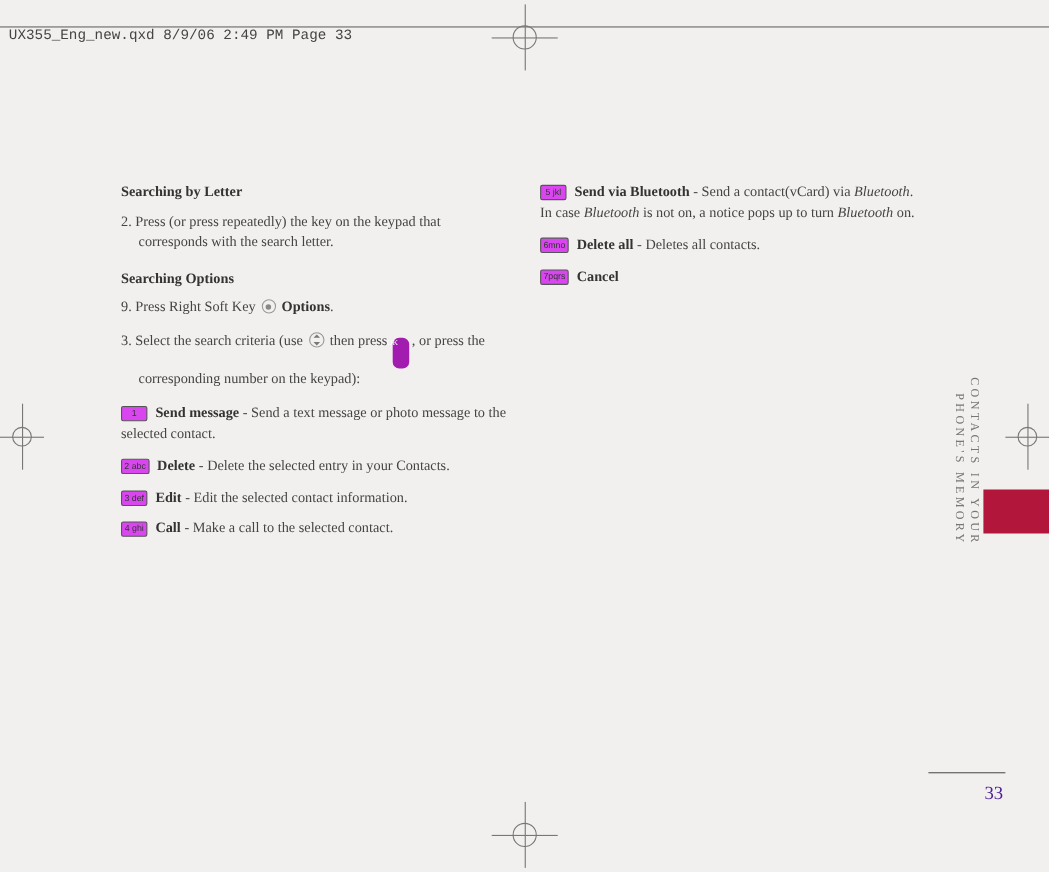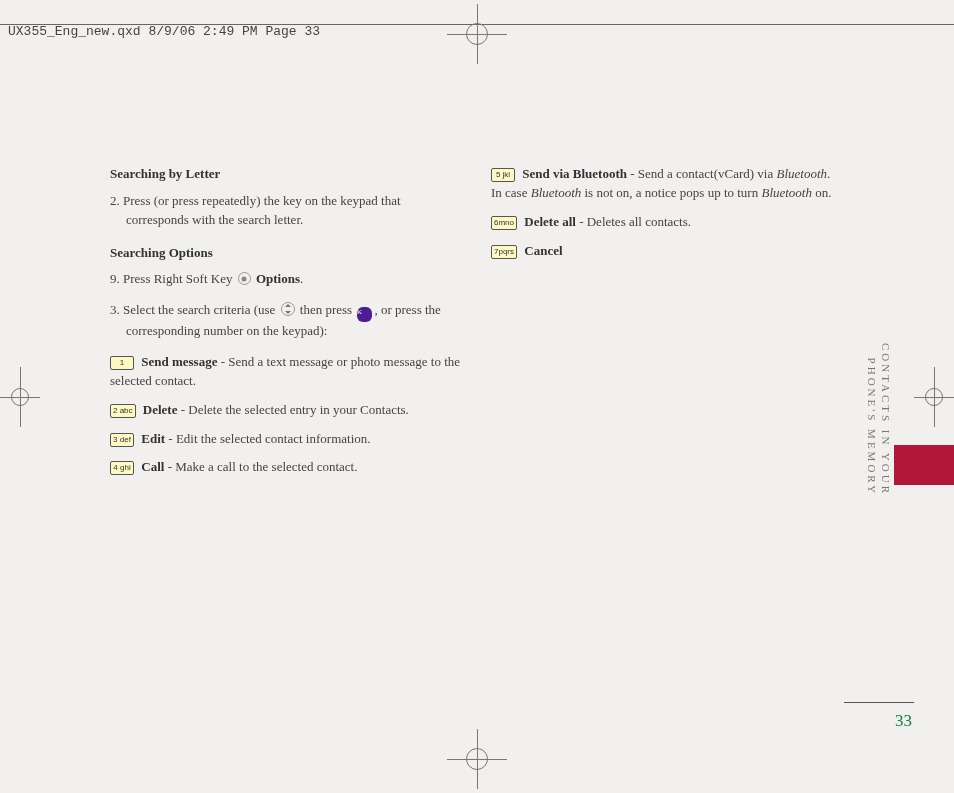--- a/index.html
+++ b/index.html
@@ -120,23 +120,23 @@
     content: "";
     position: absolute;
     width: 5px; height: 5px;
     border-radius: 50%;
     background: #888;
     left: 50%; top: 50%;
     transform: translate(-50%, -50%);
   }
   .ok-icon {
     display: inline-block;
-    width: 15px; height: 15px;
+    width: 15px; height: 28px;
     border-radius: 6px;
-    background: #4c1d95;
+    background: #a21caf;
     color: #fff;
     font-size: 7px;
     text-align: center;
     line-height: 11px;
     vertical-align: 0;
     margin: 0 2px;
   }
   .nav-icon {
     display: inline-block;
     width: 14px; height: 14px;
@@ -163,21 +163,21 @@
     height: 14px;
     border: 1px solid #555;
     border-radius: 2px;
     font-size: 8px;
     line-height: 12px;
     text-align: center;
     vertical-align: 1px;
     padding: 0 2px;
     font-family: Arial, sans-serif;
     color: #333;
-    background: #fef9c3;
+    background: #d946ef;
   }
 
   
   .side-tab {
     position: absolute;
     right: 0;
     top: 445px;
     width: 60px;
     height: 40px;
     background: #b2163a;
@@ -202,21 +202,21 @@
     right: 40px;
     bottom: 90px;
     width: 70px;
     border-top: 1px solid #555;
   }
   .page-number {
     position: absolute;
     right: 42px;
     bottom: 62px;
     font-size: 17px;
-    color: #15803d;
+    color: #4c1d95;
   }
 </style>
 </head>
 <body>
 
 <div class="header-slug">UX355_Eng_new.qxd  8/9/06  2:49 PM  Page 33</div>
 <div class="trim-line-top"></div>
 <div class="reg-top">
     <div class="reg-circle"></div>
   </div>

